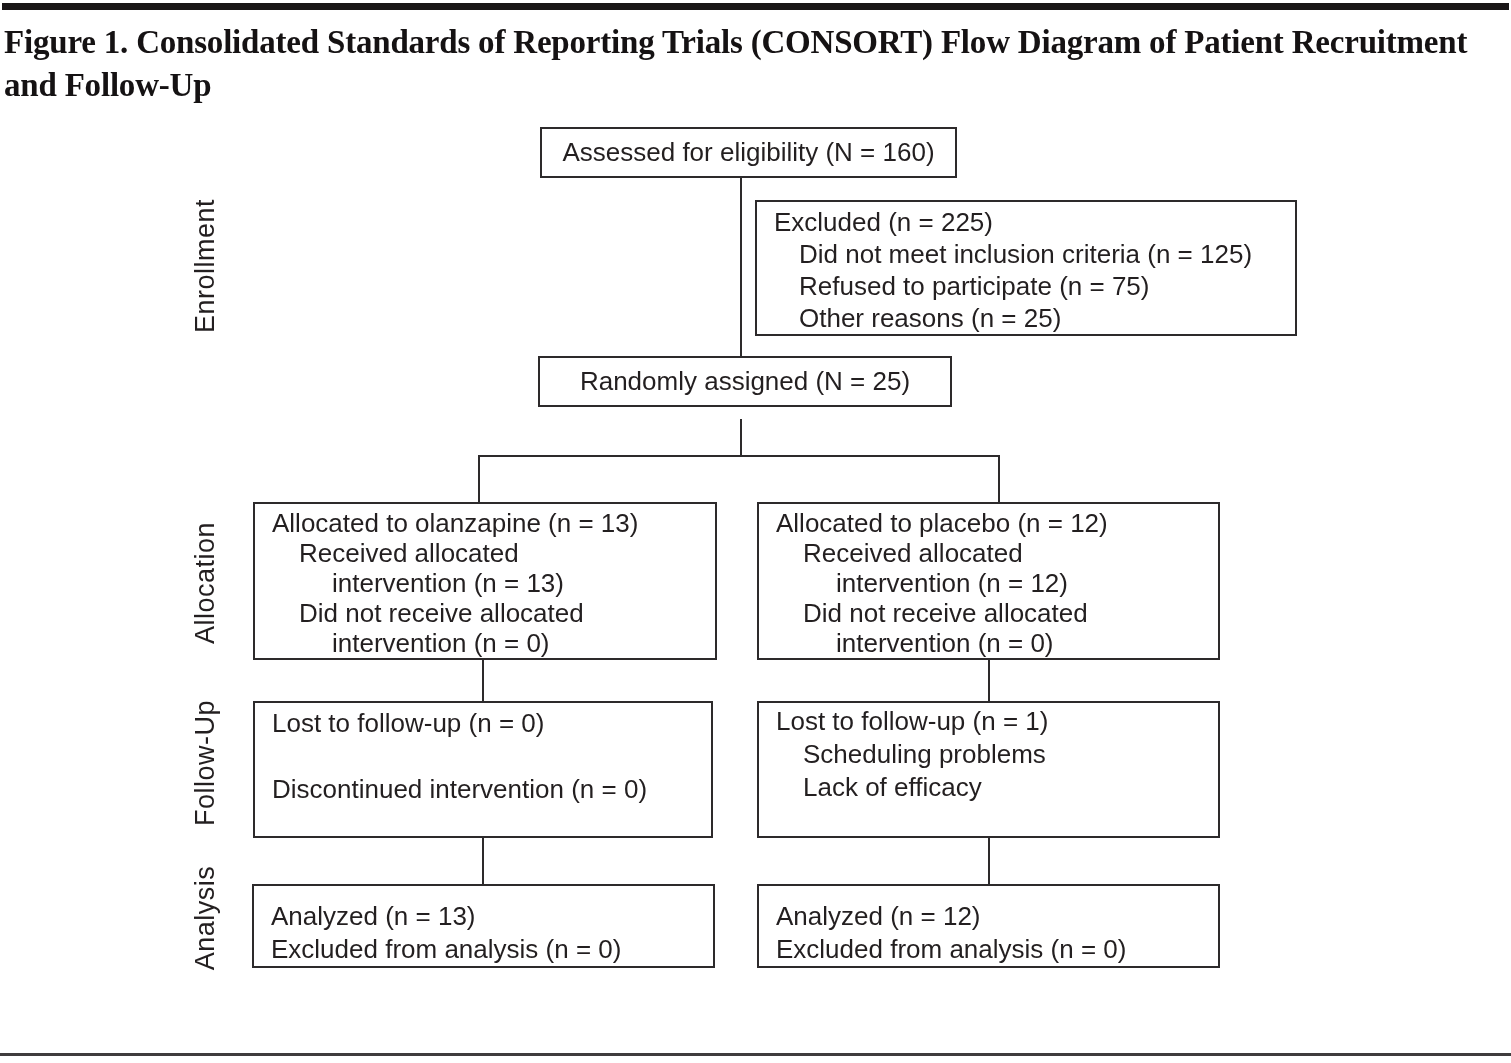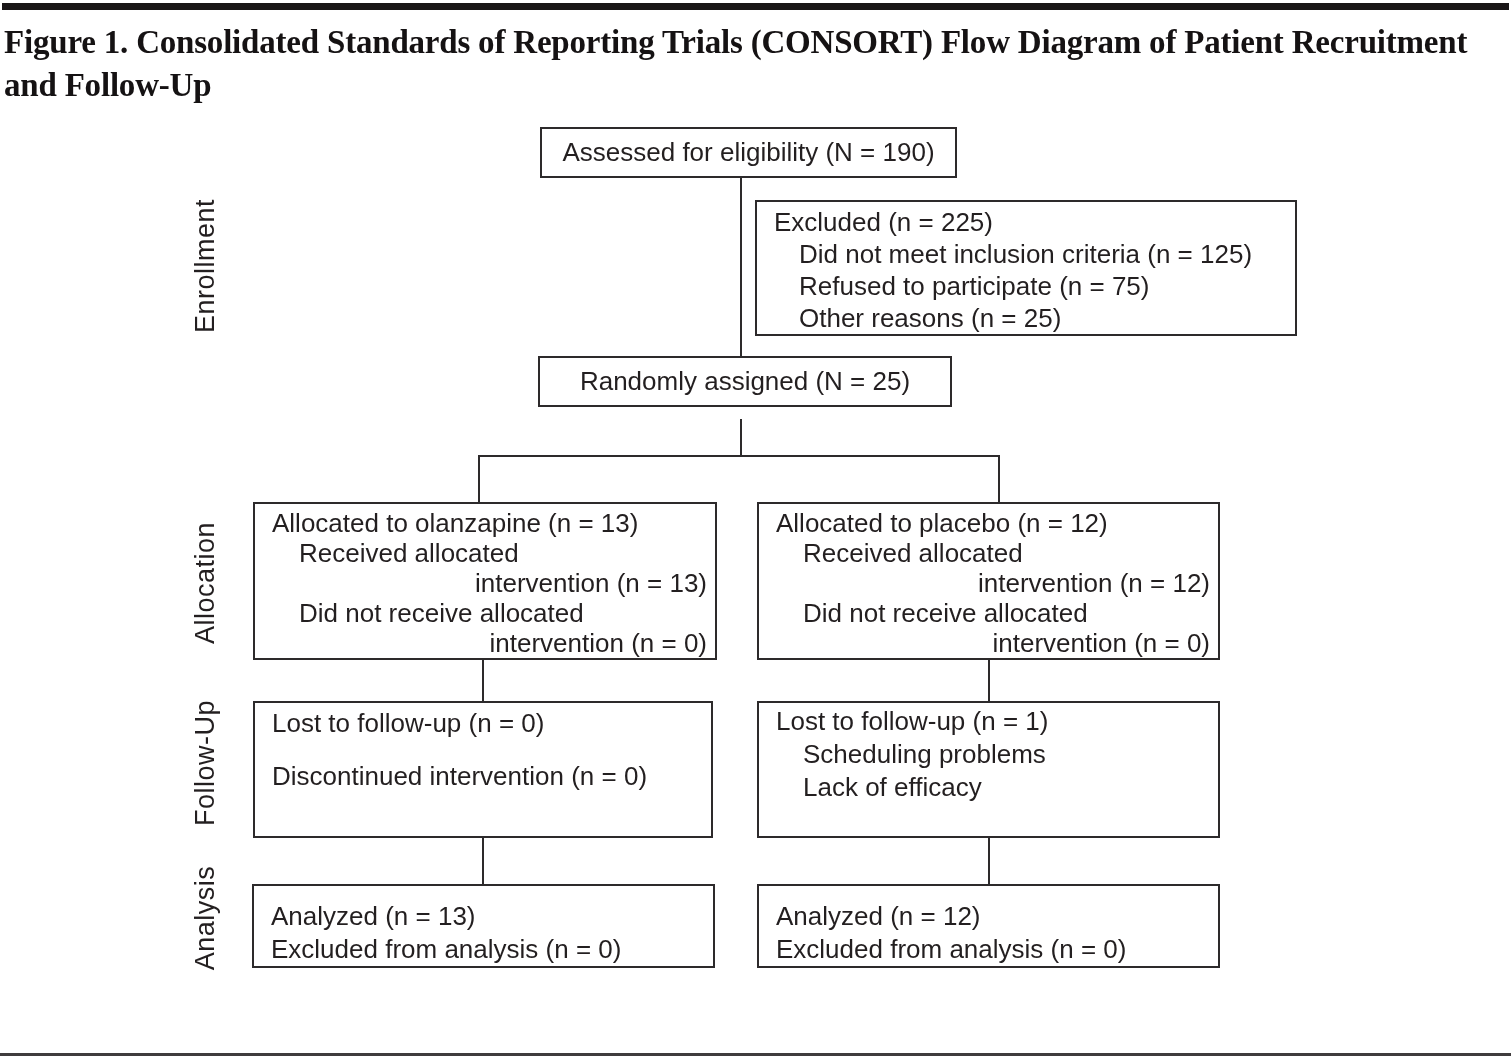--- a/index.html
+++ b/index.html
@@ -55,22 +55,22 @@
   }
   .lines {
     padding: 2px 8px 0 17px;
   }
   .line { min-height: 33px; }
   .lh30 .line { min-height: 30px; line-height: 30px; }
   .lh32 .line { min-height: 32px; line-height: 32px; }
   .lh33 .line { min-height: 33px; line-height: 33px; }
   .i1 { padding-left: 25px; }
   .i1b { padding-left: 27px; }
-  .i2 { padding-left: 60px; text-align: right; }
-  .gap-above { margin-top: 20px; }
+  .i2 { padding-left: 60px; }
+  .gap-above { margin-top: 33px; }
   .pad-top4 { padding-top: 4px; }
   .pad-top6 { padding-top: 14px; }
   .conn {
     position: absolute;
     background: #2d2a2b;
   }
   .stage-anchor {
     position: absolute;
     width: 0; height: 0;
   }
@@ -111,21 +111,21 @@
   <div class="conn" style="left:740px; top:419px; width:2px; height:38px;"></div>
   <div class="conn" style="left:478px; top:455px; width:522px; height:2px;"></div>
   <div class="conn" style="left:478px; top:455px; width:2px; height:47px;"></div>
   <div class="conn" style="left:998px; top:455px; width:2px; height:47px;"></div>
   <div class="conn" style="left:482px; top:660px; width:2px; height:41px;"></div>
   <div class="conn" style="left:988px; top:660px; width:2px; height:41px;"></div>
   <div class="conn" style="left:482px; top:838px; width:2px; height:46px;"></div>
   <div class="conn" style="left:988px; top:838px; width:2px; height:46px;"></div>
 
   <div class="box centered" style="left:540px; top:127px; width:417px; height:51px;">
-    <span>Assessed for eligibility (N = 190)</span>
+    <span>Assessed for eligibility (N = 160)</span>
   </div>
 
   <div class="box" style="left:755px; top:200px; width:542px; height:136px;">
     <div class="lines lh32 pad-top4">
       <div class="line">Excluded (n = 225)</div>
       <div class="line i1">Did not meet inclusion criteria (n = 125)</div>
       <div class="line i1">Refused to participate (n = 75)</div>
       <div class="line i1">Other reasons (n = 25)</div>
     </div>
   </div>

